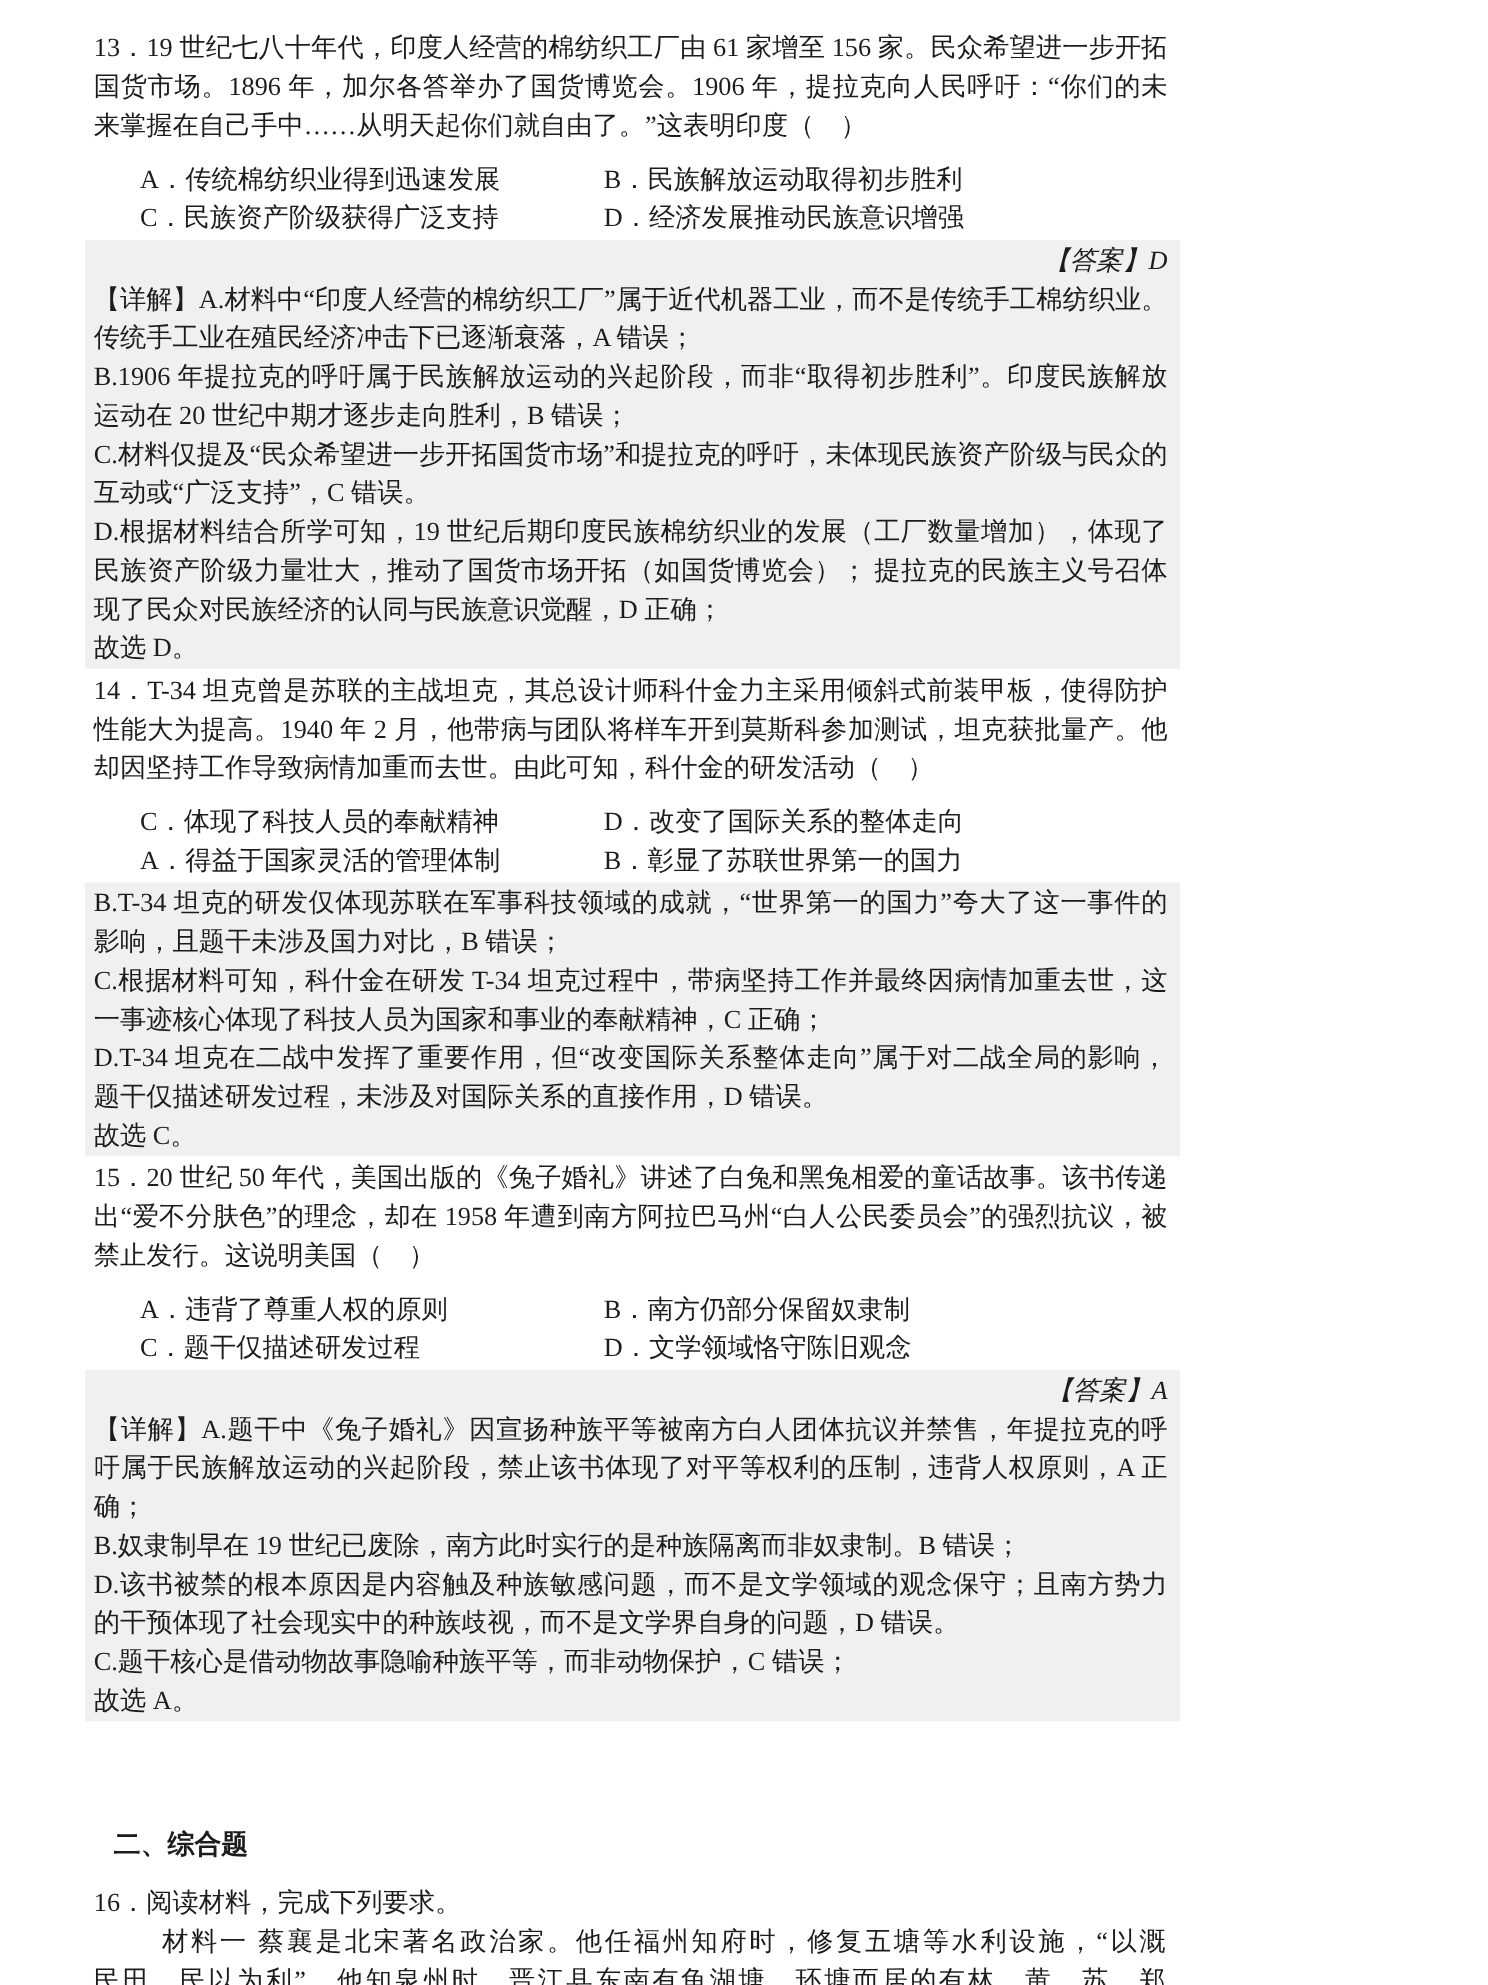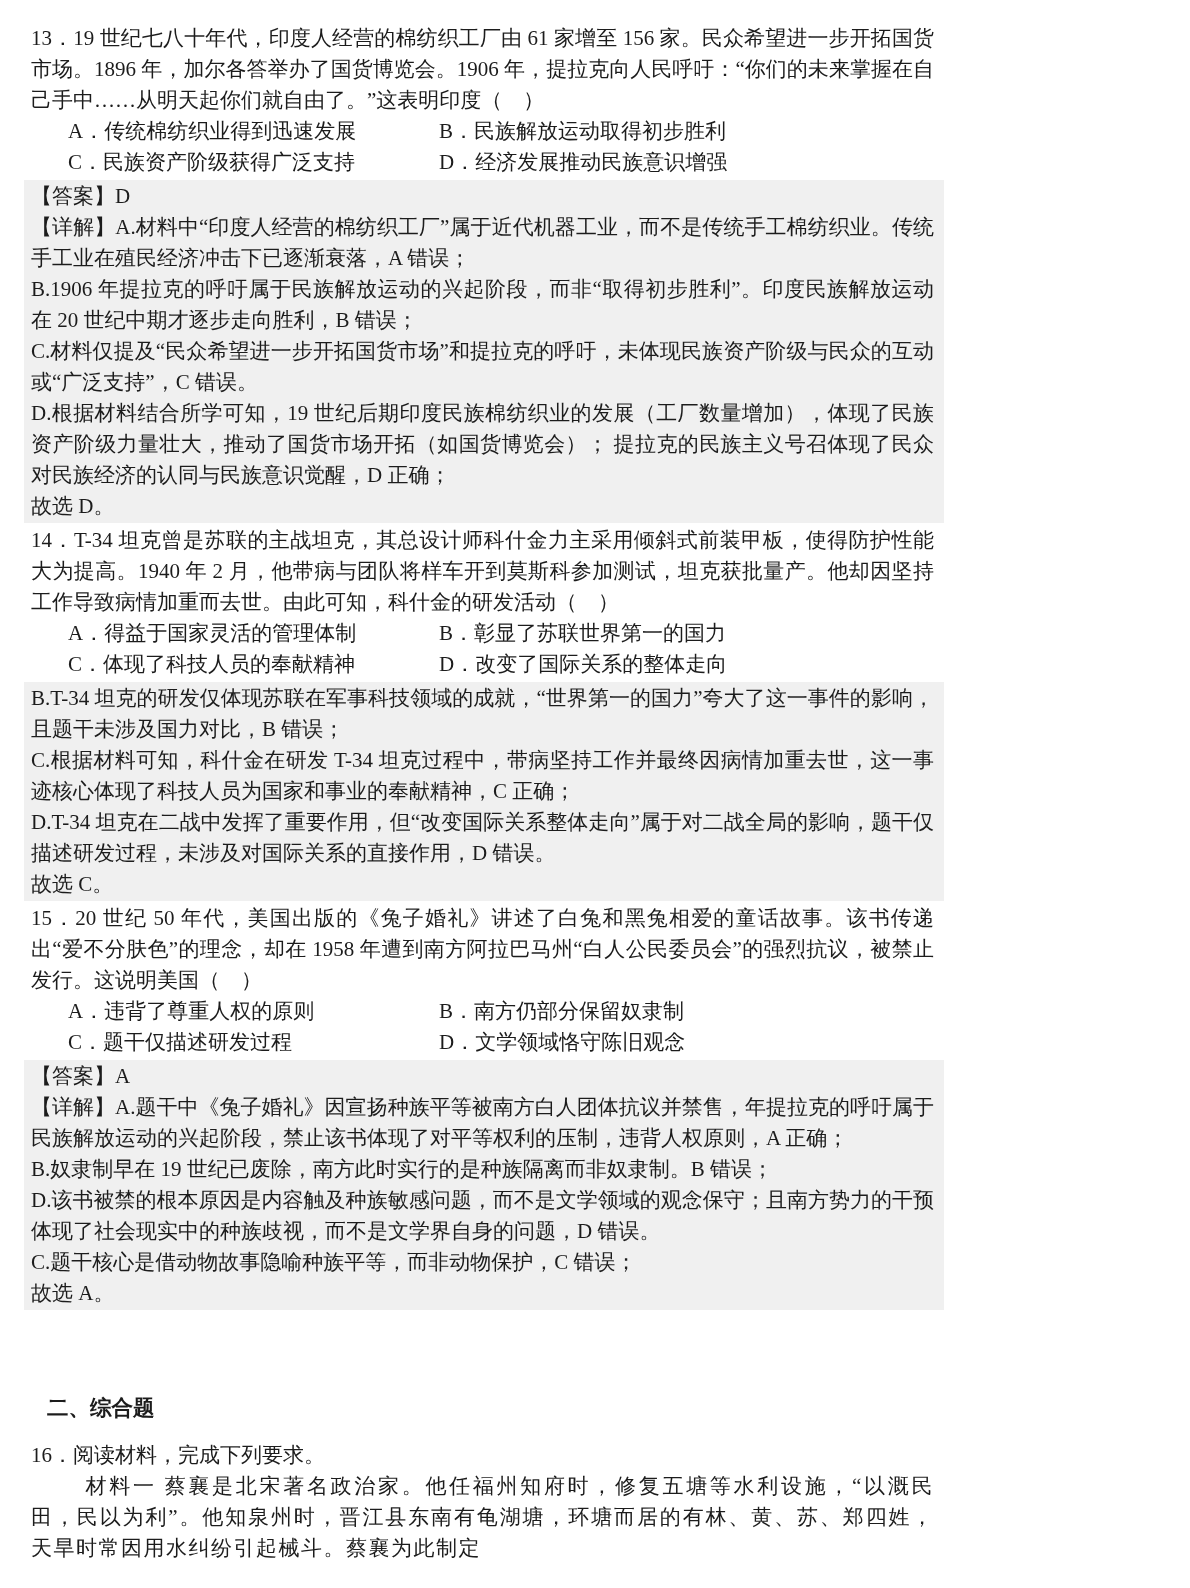--- a/index.html
+++ b/index.html
@@ -13,41 +13,41 @@
     overflow: hidden;
     font-family: "Liberation Serif", "DejaVu Serif", serif;
     font-size: 21px;
     line-height: 31px;
     color: #1c1c1c;
   }
   .page {
     box-sizing: border-box;
     width: 1006px;
     height: 1588px;
-    padding: 23px 72px 0 31px;
+    padding: 23px 72px 0 75px;
   }
   p { margin: 0; }
   .stem {
     text-align: justify;
   }
-  .options { padding-left: 37px; }
+  .options { padding-left: 37px; margin-top: 12px; }
   .opt-row { white-space: nowrap; }
   .opt.col1 {
     display: inline-block;
     width: 371px;
   }
   .answer {
     background: #f0f0f0;
     margin: 2px -10px 2px -7px;
     padding: 1px 10px 1px 7px;
   }
   .para {
     text-align: justify;
   }
-  .ans-line { text-align: left; }
+  .ans-line { text-align: right; font-style: italic; }
   .section2 { margin-top: 83px; }
   .sec-heading {
     font-family: "Liberation Sans", "DejaVu Sans", sans-serif;
     font-weight: bold;
     font-size: 21.5px;
     line-height: 31px;
     margin: 16px;
   }
   .material {
     text-align: justify;
@@ -78,24 +78,24 @@
     <p class="para">B.1906 年提拉克的呼吁属于民族解放运动的兴起阶段，而非“取得初步胜利”。印度民族解放运动在 20 世纪中期才逐步走向胜利，B 错误；</p>
     <p class="para">C.材料仅提及“民众希望进一步开拓国货市场”和提拉克的呼吁，未体现民族资产阶级与民众的互动或“广泛支持”，C 错误。</p>
     <p class="para">D.根据材料结合所学可知，19 世纪后期印度民族棉纺织业的发展（工厂数量增加），体现了民族资产阶级力量壮大，推动了国货市场开拓（如国货博览会）；  提拉克的民族主义号召体现了民众对民族经济的认同与民族意识觉醒，D 正确；</p>
     <p class="para">故选 D。</p>
   </section>
 
   <section class="question">
     <p class="stem">14．T-34 坦克曾是苏联的主战坦克，其总设计师科什金力主采用倾斜式前装甲板，使得防护性能大为提高。1940 年 2 月，他带病与团队将样车开到莫斯科参加测试，坦克获批量产。他却因坚持工作导致病情加重而去世。由此可知，科什金的研发活动（　）</p>
     <div class="options">
       <div class="opt-row">
-        <span class="opt col1">A．得益于国家灵活的管理体制</span><span class="opt">B．彰显了苏联世界第一的国力</span>
+        <span class="opt col1">C．体现了科技人员的奉献精神</span><span class="opt">D．改变了国际关系的整体走向</span>
       </div>
       <div class="opt-row">
-        <span class="opt col1">C．体现了科技人员的奉献精神</span><span class="opt">D．改变了国际关系的整体走向</span>
+        <span class="opt col1">A．得益于国家灵活的管理体制</span><span class="opt">B．彰显了苏联世界第一的国力</span>
       </div>
     </div>
   </section>
 
   <section class="answer">
     <p class="para">B.T-34 坦克的研发仅体现苏联在军事科技领域的成就，“世界第一的国力”夸大了这一事件的影响，且题干未涉及国力对比，B 错误；</p>
     <p class="para">C.根据材料可知，科什金在研发 T-34 坦克过程中，带病坚持工作并最终因病情加重去世，这一事迹核心体现了科技人员为国家和事业的奉献精神，C 正确；</p>
     <p class="para">D.T-34 坦克在二战中发挥了重要作用，但“改变国际关系整体走向”属于对二战全局的影响，题干仅描述研发过程，未涉及对国际关系的直接作用，D 错误。</p>
     <p class="para">故选 C。</p>
   </section>

